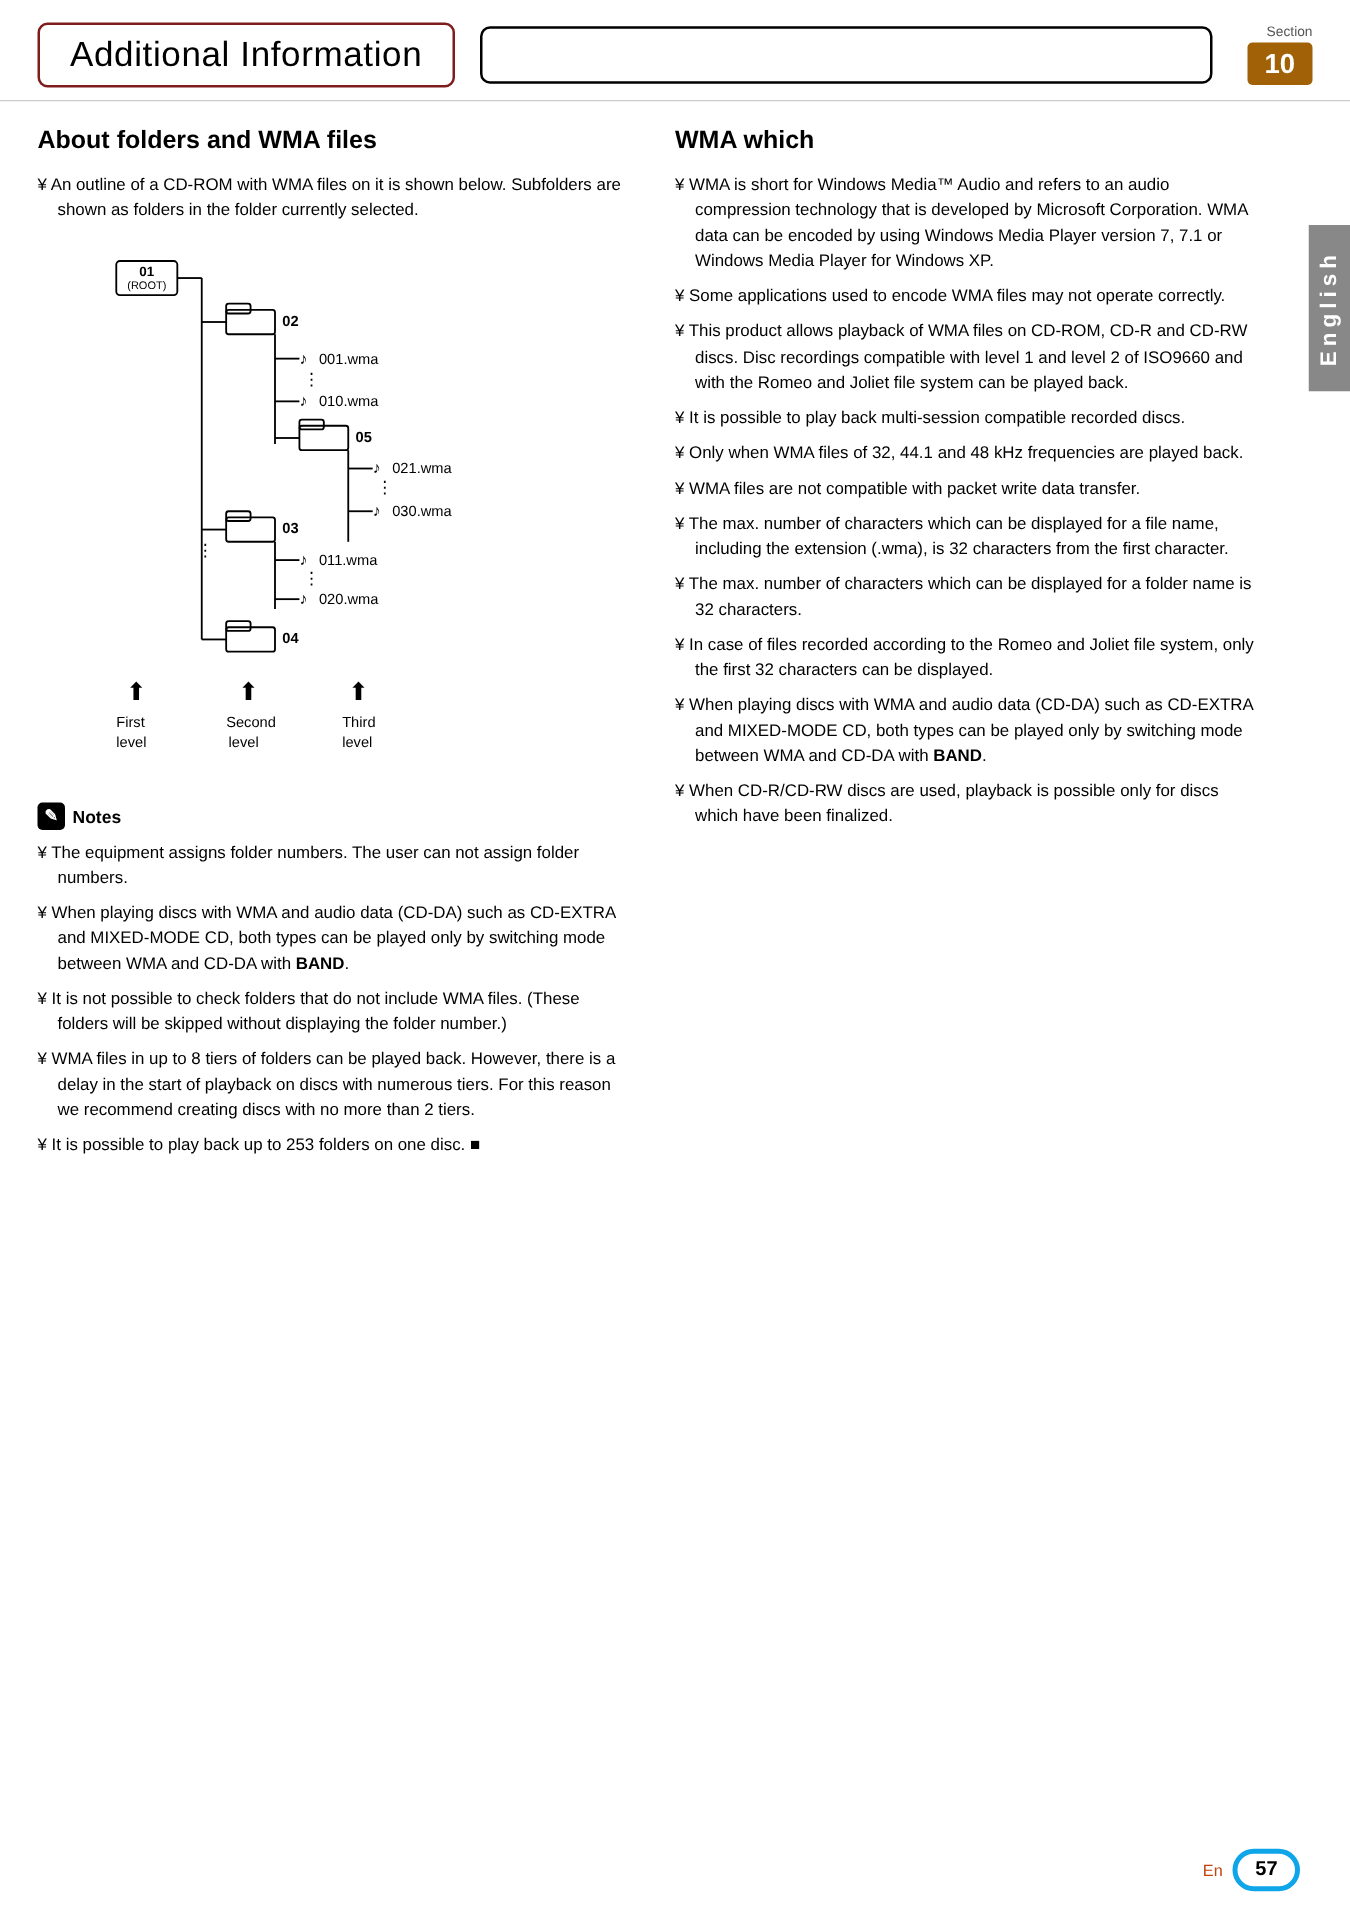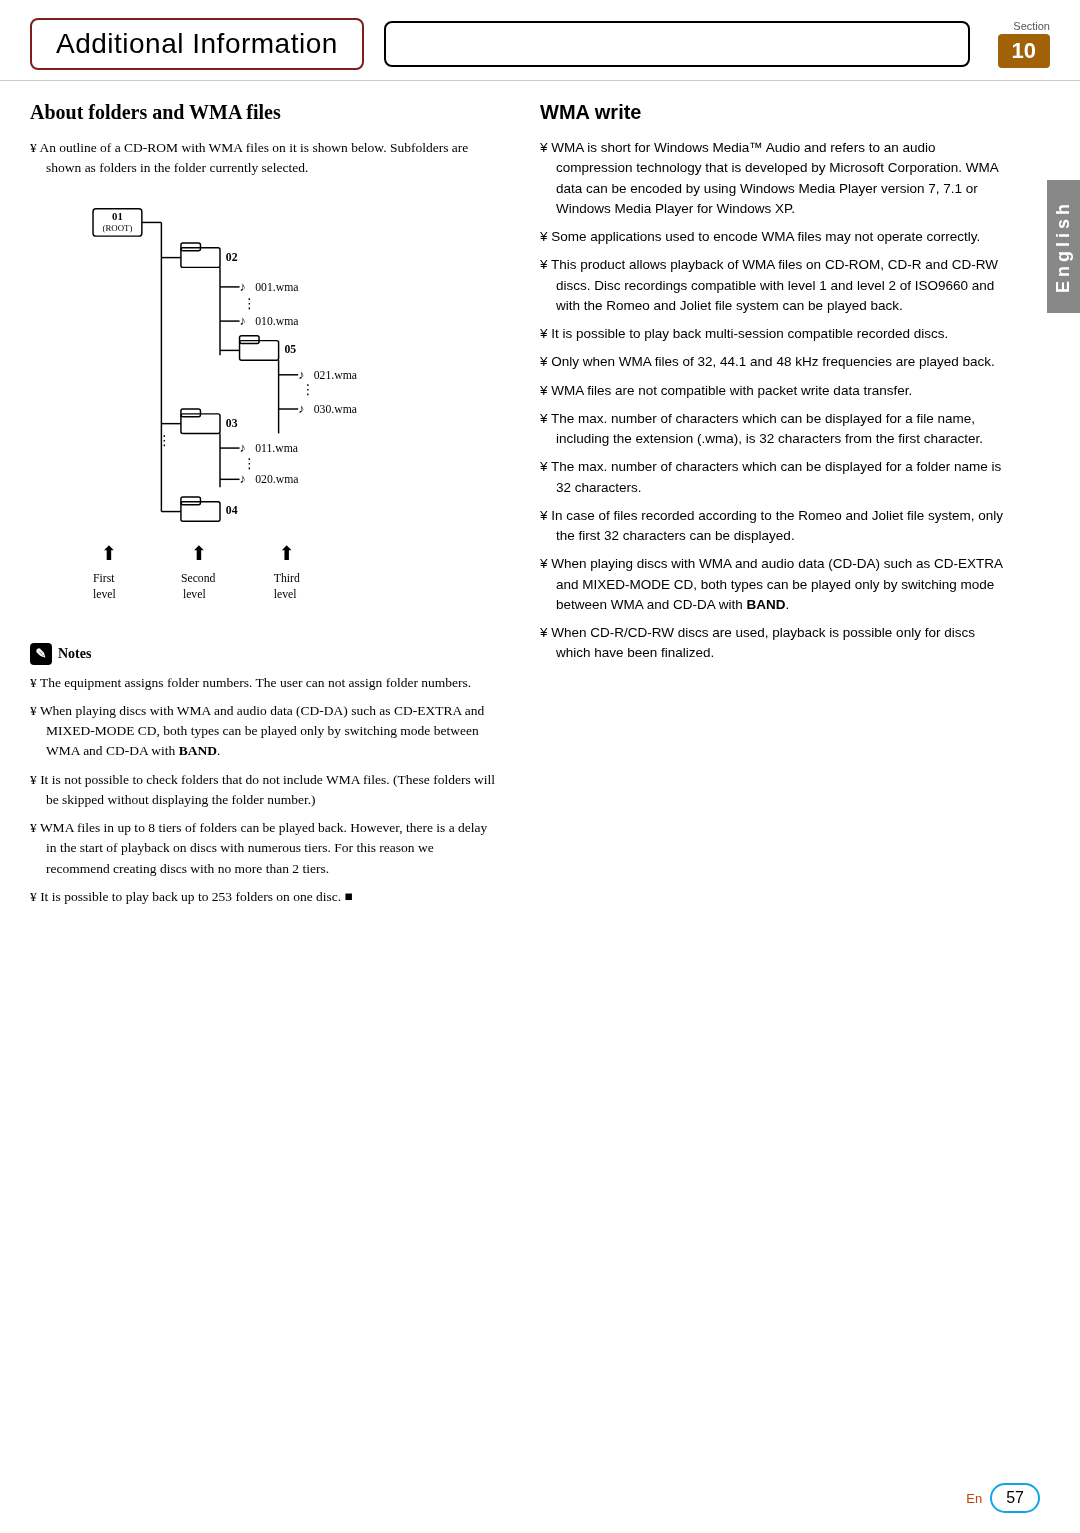--- a/index.html
+++ b/index.html
@@ -76,21 +76,20 @@
     
     .main-content {
       display: flex;
       padding: 10px 30px 20px 30px;
       gap: 40px;
     }
 
     .left-col {
       width: 470px;
       flex-shrink: 0;
-      font-family: Liberation Serif, serif;
     }
 
     .right-col {
       flex: 1;
       padding-right: 40px;
     }
 
     .section-heading {
       font-size: 20px;
       font-weight: bold;
@@ -147,25 +146,25 @@
       right: 40px;
       display: flex;
       align-items: center;
       gap: 8px;
       font-size: 13px;
     }
     .footer-en {
       color: #c2410c;
     }
     .footer-page {
-      border: 2px solid #0ea5e9;
+      border: 4px solid #0ea5e9;
       border-radius: 20px;
       padding: 4px 14px;
       font-size: 16px;
-      font-weight: normal;
+      font-weight: bold;
     }
 
     .bold-band { font-weight: bold; }
   </style>
 </head>
 <body>
 
 <div class="header">
   <div class="header-title-box">Additional Information</div>
   <div class="header-middle"></div>
@@ -276,21 +275,21 @@
       </div>
       <p class="bullet-text">¥ The equipment assigns folder numbers. The user can not assign folder numbers.</p>
       <p class="bullet-text">¥ When playing discs with WMA and audio data (CD-DA) such as CD-EXTRA and MIXED-MODE CD, both types can be played only by switching mode between WMA and CD-DA with <span class="bold-band">BAND</span>.</p>
       <p class="bullet-text">¥ It is not possible to check folders that do not include WMA files. (These folders will be skipped without displaying the folder number.)</p>
       <p class="bullet-text">¥ WMA files in up to 8 tiers of folders can be played back. However, there is a delay in the start of playback on discs with numerous tiers. For this reason we recommend creating discs with no more than 2 tiers.</p>
       <p class="bullet-text">¥ It is possible to play back up to 253 folders on one disc. ■</p>
     </div>
   </div>
 
   <div class="right-col">
-    <h2 class="section-heading">WMA write</h2>
+    <h2 class="section-heading">WMA which</h2>
 
     <p class="bullet-text">¥ WMA is short for Windows Media™ Audio and refers to an audio compression technology that is developed by Microsoft Corporation. WMA data can be encoded by using Windows Media Player version 7, 7.1 or Windows Media Player for Windows XP.</p>
     <p class="bullet-text">¥ Some applications used to encode WMA files may not operate correctly.</p>
     <p class="bullet-text">¥ This product allows playback of WMA files on CD-ROM, CD-R and CD-RW discs. Disc recordings compatible with level 1 and level 2 of ISO9660 and with the Romeo and Joliet file system can be played back.</p>
     <p class="bullet-text">¥ It is possible to play back multi-session compatible recorded discs.</p>
     <p class="bullet-text">¥ Only when WMA files of 32, 44.1 and 48 kHz frequencies are played back.</p>
     <p class="bullet-text">¥ WMA files are not compatible with packet write data transfer.</p>
     <p class="bullet-text">¥ The max. number of characters which can be displayed for a file name, including the extension (.wma), is 32 characters from the first character.</p>
     <p class="bullet-text">¥ The max. number of characters which can be displayed for a folder name is 32 characters.</p>
     <p class="bullet-text">¥ In case of files recorded according to the Romeo and Joliet file system, only the first 32 characters can be displayed.</p>

